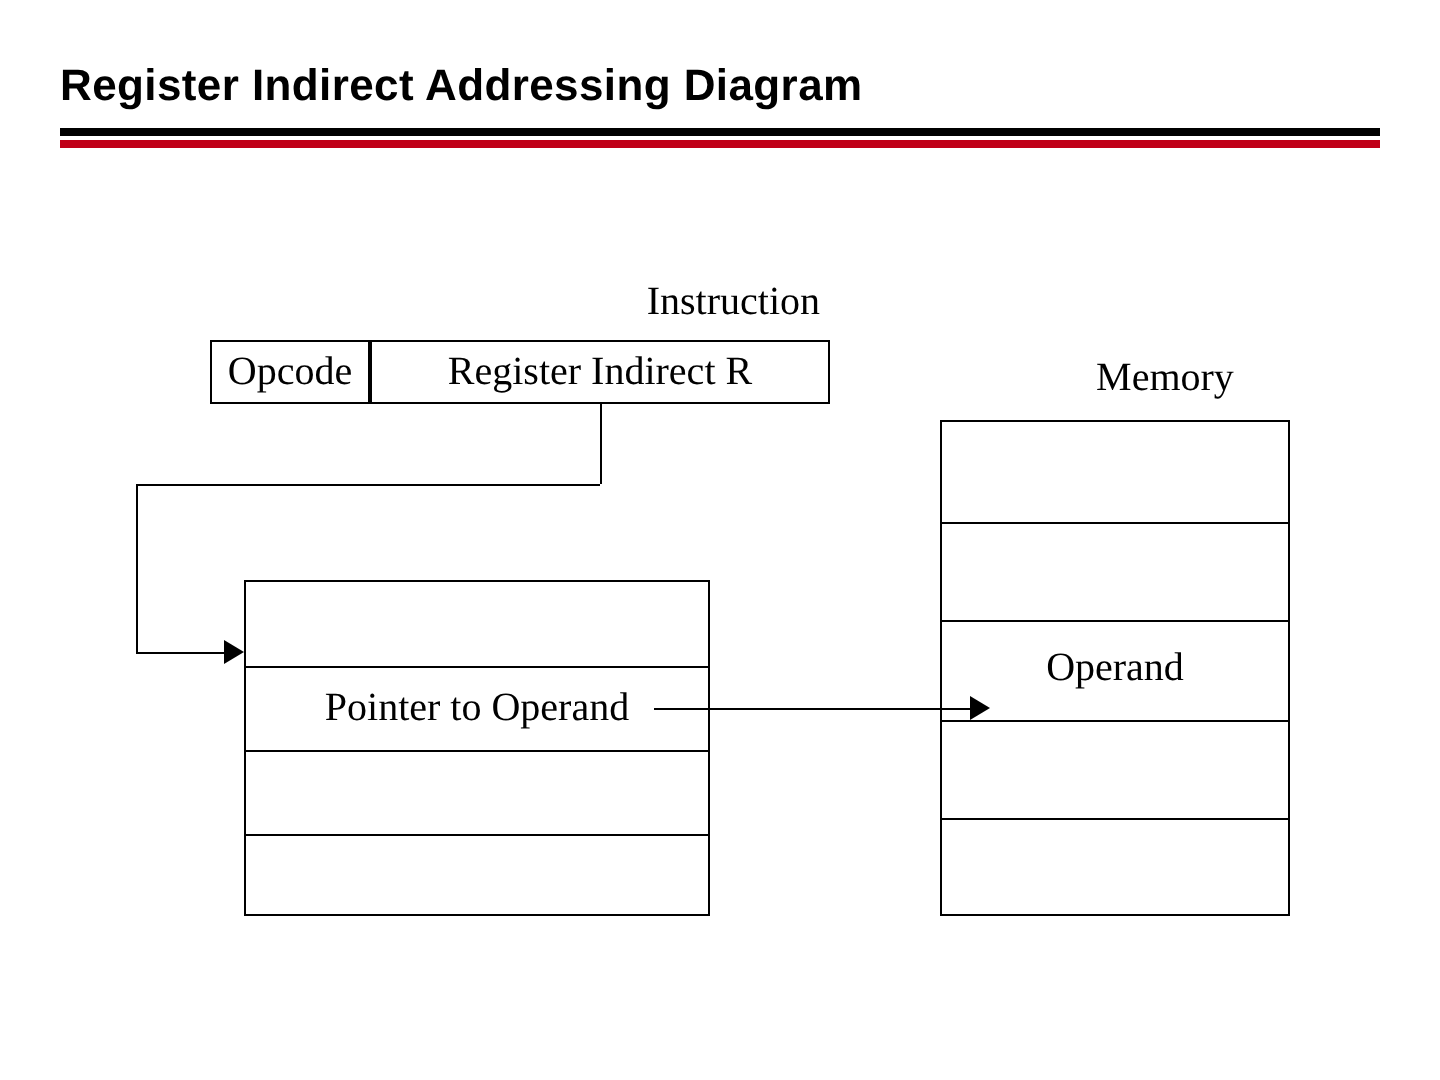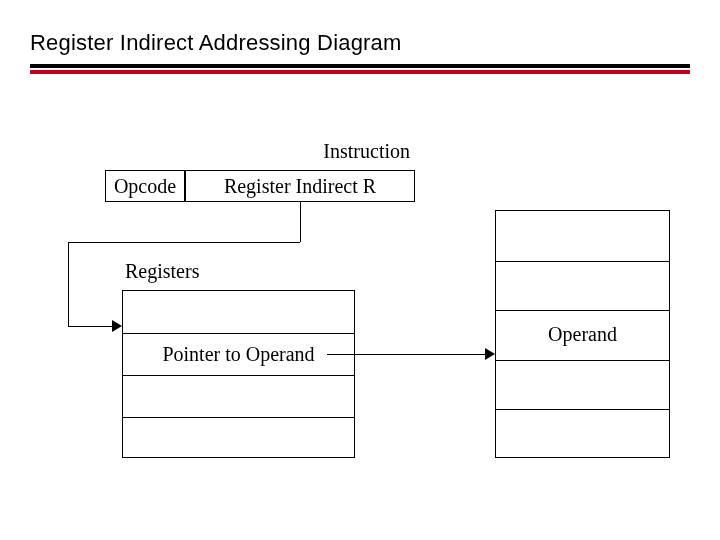--- a/index.html
+++ b/index.html
@@ -15,21 +15,21 @@
   .stage {
     position: relative;
     width: 720px;
     height: 540px;
   }
   .title {
     position: absolute;
     left: 30px;
     top: 30px;
     font-family: Arial, Helvetica, sans-serif;
-    font-weight: 400;
+    font-weight: 700;
     font-size: 22px;
     letter-spacing: 0.2px;
   }
   .rule {
     position: absolute;
     left: 30px;
     top: 64px;
     width: 660px;
     height: 0;
     border-top: 4px solid #000;
@@ -110,37 +110,37 @@
   <div class="box" style="left:105px; top:170px; width:80px; height:32px;">Opcode</div>
 
   <div class="box" style="left:185px; top:170px; width:230px; height:32px;">Register Indirect R</div>
 
   <div class="vline" style="left:300px; top:202px; height:40px;"></div>
   <div class="hline" style="left:68px; top:242px; width:232px;"></div>
   <div class="vline" style="left:68px; top:242px; height:84px;"></div>
   <div class="hline" style="left:68px; top:326px; width:44px;"></div>
   <div class="arrow-right" style="left:112px; top:320px;"></div>
 
-  <div class="label" style="left:125px; top:260px; width:180px; text-align:left;">Registers</div>
 
   <div class="regtable" style="left:122px; top:290px; width:233px; height:168px;">
     <div class="row" style="top:42px;"></div>
     <div class="row" style="top:84px;"></div>
     <div class="row" style="top:126px;"></div>
     <div class="regcell" style="top:0; height:42px;"></div>
     <div class="regcell" style="top:42px; height:42px;">Pointer to Operand</div>
     <div class="regcell" style="top:84px; height:42px;"></div>
     <div class="regcell" style="top:126px; height:42px;"></div>
   </div>
 
   <div class="hline" style="left:327px; top:354px; width:158px;"></div>
   <div class="arrow-right" style="left:485px; top:348px;"></div>
 
+  <div class="label" style="left:495px; top:178px; width:175px;">Memory</div>
 
-  <div class="regtable" style="left:495px; top:210px; width:175px; height:248px;">
+  <div class="regtable" style="left:470px; top:210px; width:175px; height:248px;">
     <div class="row" style="top:49.6px;"></div>
     <div class="row" style="top:99.2px;"></div>
     <div class="row" style="top:148.8px;"></div>
     <div class="row" style="top:198.4px;"></div>
     <div class="regcell" style="top:0; height:49.6px;"></div>
     <div class="regcell" style="top:49.6px; height:49.6px;"></div>
     <div class="regcell" style="top:99.2px; height:49.6px;">Operand</div>
     <div class="regcell" style="top:148.8px; height:49.6px;"></div>
     <div class="regcell" style="top:198.4px; height:49.6px;"></div>
   </div>

